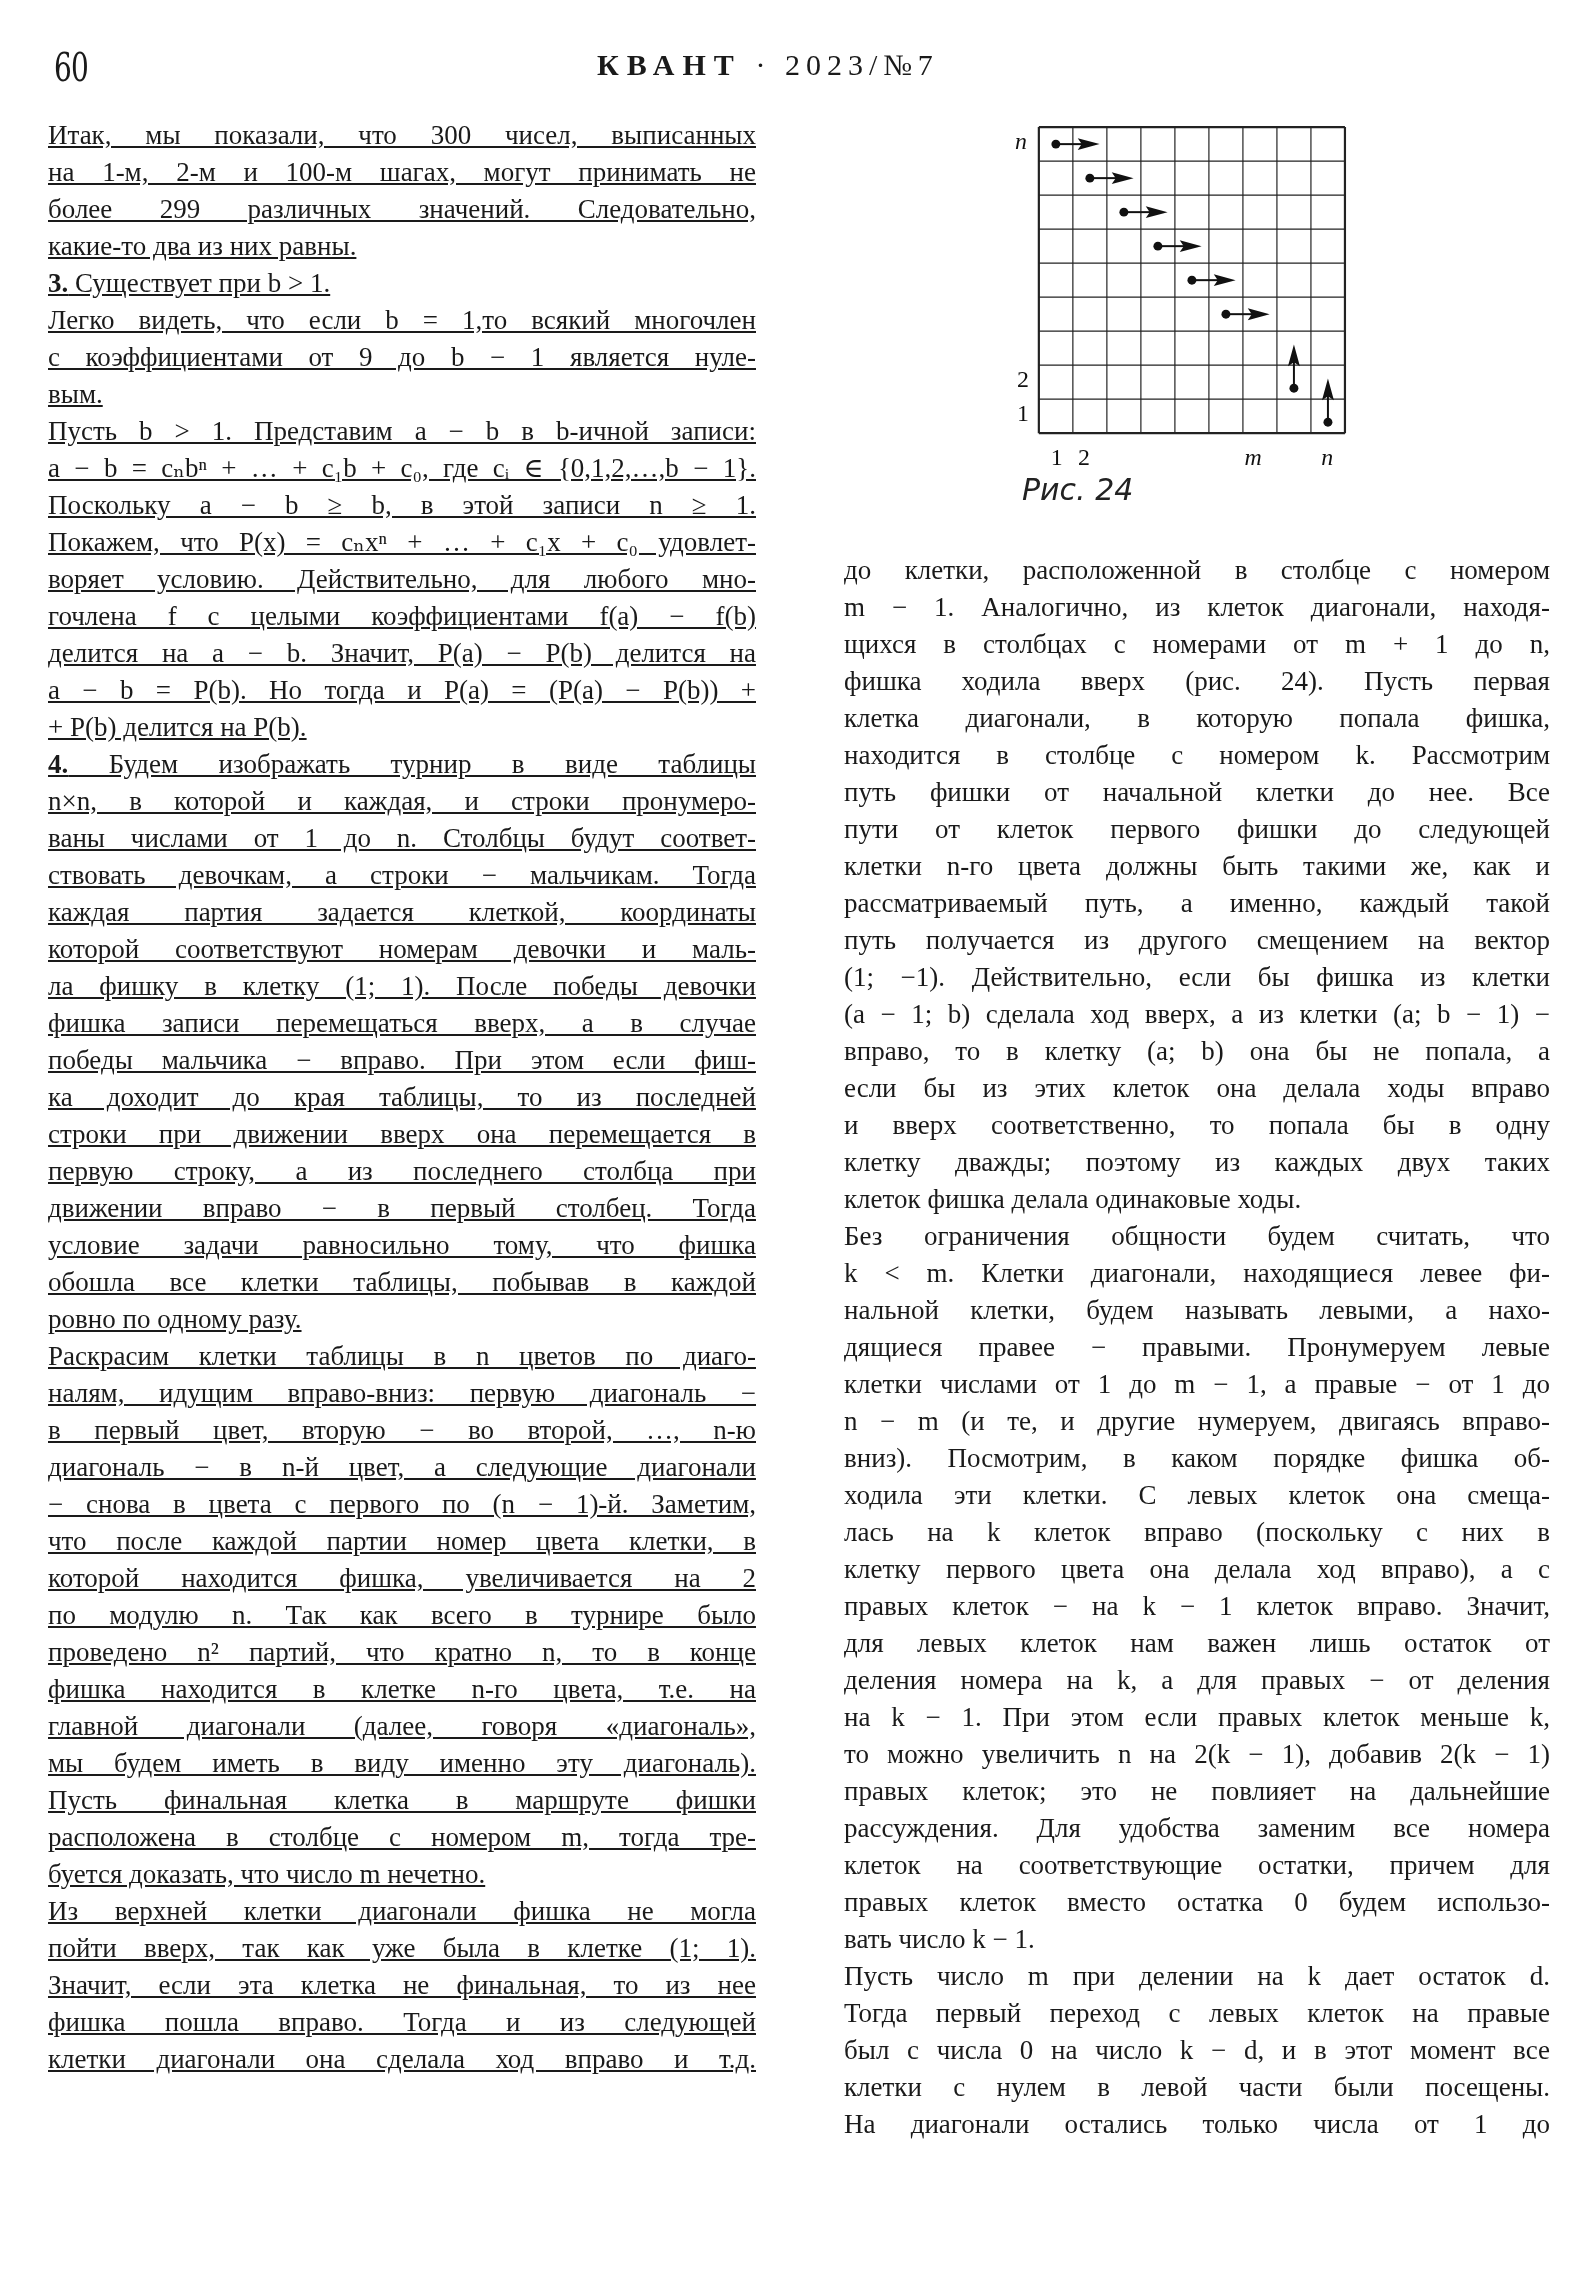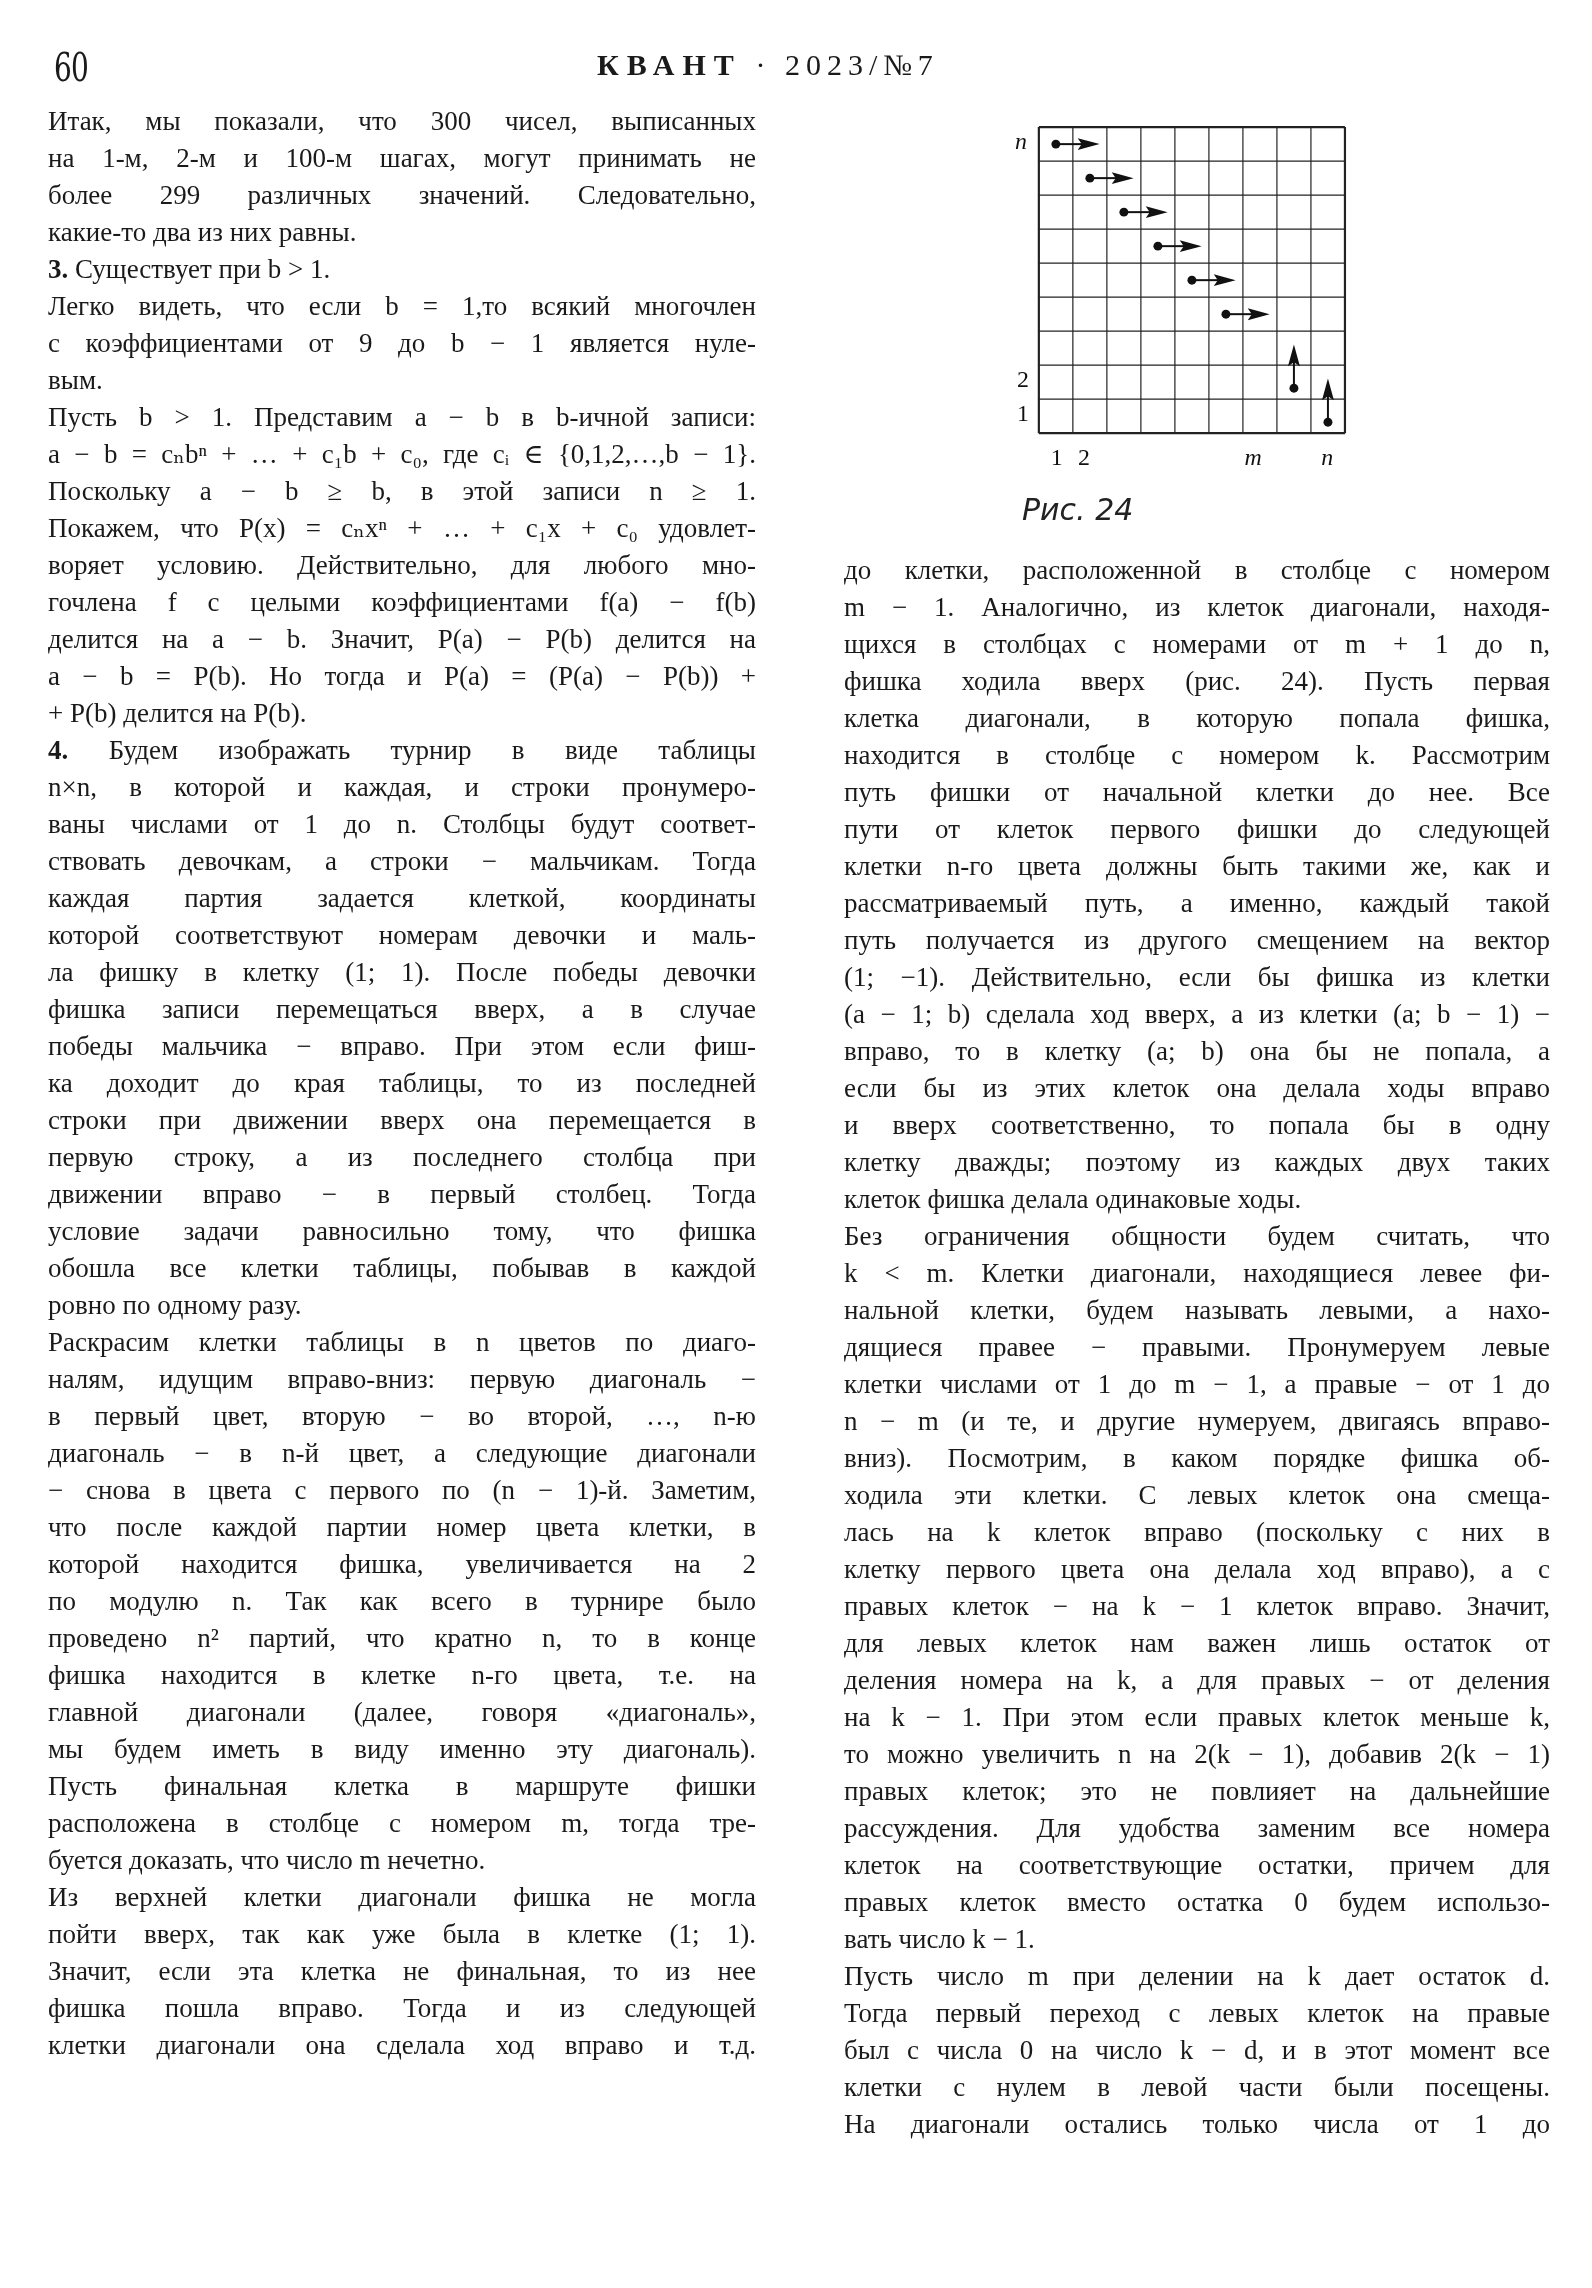--- a/index.html
+++ b/index.html
@@ -2,26 +2,26 @@
 <html><head>
 <meta charset="utf-8">
 <style>
   html, body { margin: 0; padding: 0; background: #ffffff; }
   body { width: 1592px; height: 2289px; position: relative; overflow: hidden;
          font-family: "Liberation Serif", "DejaVu Serif", serif; color: #1a1a1a; }
   .hdr-page { position: absolute; left: 54px; top: 44px; font-size: 40px; font-family: "DejaVu Serif", serif; letter-spacing: -1px; transform: scaleX(0.7); transform-origin: left top; }
   .hdr-journal { position: absolute; left: 597px; top: 48px; font-size: 30px; letter-spacing: 6px; }
   .hdr-journal b { font-weight: bold; letter-spacing: 8px; margin-top: 24px; }
   .col { position: absolute; width: 708px; font-size: 27px; line-height: 37px; text-align: justify; }
-  .left { left: 48px; top: 103px; }
+  .left { left: 48px; top: 117px; text-decoration: underline; }
   .right { left: 844px; top: 552px; width: 706px; }
   .line { display: block; text-align: justify; text-align-last: justify; white-space: nowrap; height: 37px; overflow: visible; }
   .line.last { text-align-last: left; }
   .fig { position: absolute; left: 1013px; top: 117px; width: 358px; height: 418px; }
-  .fig-caption { position: absolute; left: 1022px; top: 492px; font-family: "DejaVu Sans", sans-serif; font-style: italic; font-size: 30px; color: #222; }
+  .fig-caption { position: absolute; left: 1022px; top: 472px; font-family: "DejaVu Sans", sans-serif; font-style: italic; font-size: 30px; color: #222; }
 </style>
 </head>
 <body>
 
 <div class="hdr-page">60</div>
 <div class="hdr-journal">
   <b>КВАНТ</b>
   <span>·</span>
   <span>2023/№7</span>
 </div>

